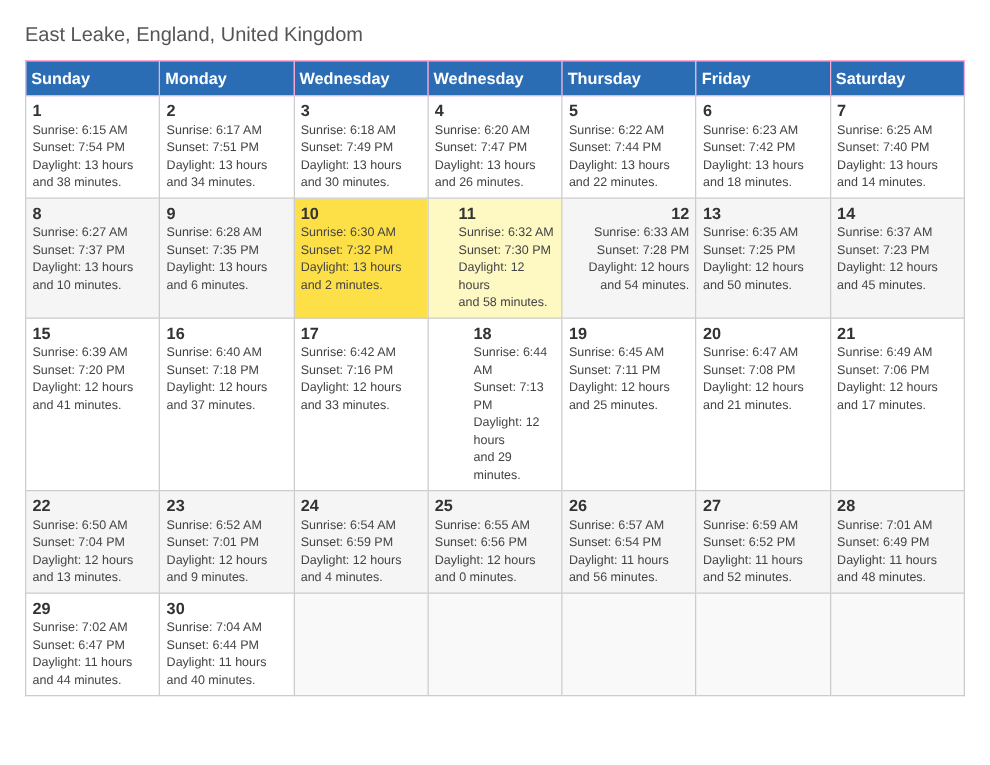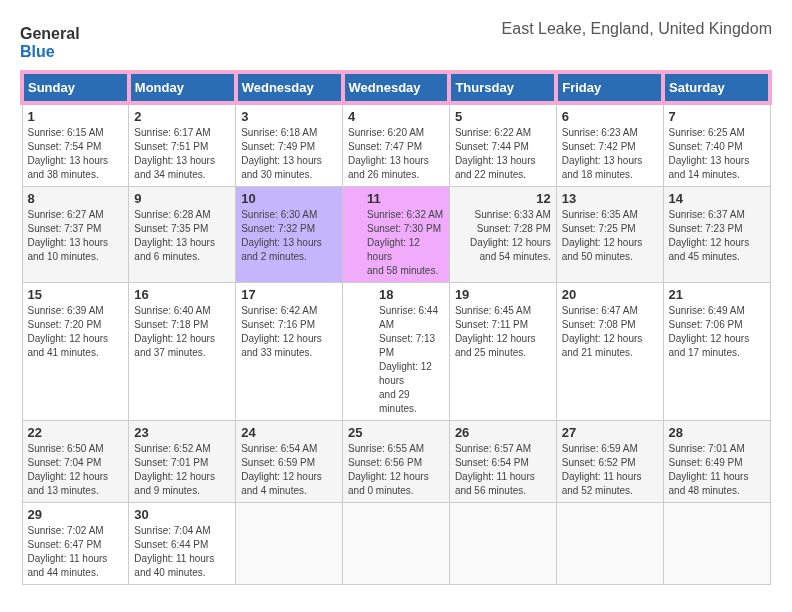--- a/index.html
+++ b/index.html
@@ -38,21 +38,21 @@
       border-collapse: collapse;
       font-size: 11px;
     }
     .calendar-table th {
       background: #2a6db5;
       color: white;
       padding: 6px 4px;
       text-align: left;
       font-size: 13px;
       font-weight: bold;
-      border: 4px solid #f9a8d4;
+      border: 1px solid #f9a8d4;
     }
     .calendar-table td {
       border: 1px solid #ccc;
       padding: 4px 5px;
       vertical-align: top;
       height: 80px;
       width: 14.28%;
       background: #fff;
     }
     .calendar-table tr:nth-child(even) td {
@@ -71,27 +71,20 @@
       line-height: 1.4;
     }
     .empty-cell {
       background: #f9f9f9 !important;
     }
   </style>
 </head>
 <body>
 
 <div class="header-area">
-  <div class="logo">
-
-  <div style="display:flex;flex-direction:column;line-height:1.1;">
-    <span style="font-size:16px;font-weight:bold;color:#333;">General</span>
-    <span style="font-size:16px;font-weight:bold;color:#1a6fc4;">Blue</span>
-  </div>
-</div>
   <div class="title-area">
     <div class="location">East Leake, England, United Kingdom</div>
   </div>
 </div>
 
 <table class="calendar-table">
   <thead>
     <tr>
       <th>Sunday</th>
       <th>Monday</th>
@@ -180,30 +173,30 @@
       </td>
         <td style="background: rgb(245, 245, 245);">
         <span class="day-number">9</span>
         <div class="day-info">
           Sunrise: 6:28 AM<br>
           Sunset: 7:35 PM<br>
           Daylight: 13 hours<br>
           and 6 minutes.
         </div>
       </td>
-        <td style="background: #c4b5fd;">
+        <td style="background: #fde047;">
         <span class="day-number">10</span>
         <div class="day-info">
           Sunrise: 6:30 AM<br>
           Sunset: 7:32 PM<br>
           Daylight: 13 hours<br>
           and 2 minutes.
         </div>
       </td>
-        <td style="background: #f0abfc; padding-left: 24px;">
+        <td style="background: #fef9c3; padding-left: 24px;">
         <span class="day-number">11</span>
         <div class="day-info">
           Sunrise: 6:32 AM<br>
           Sunset: 7:30 PM<br>
           Daylight: 12 hours<br>
           and 58 minutes.
         </div>
       </td>
         <td style="background: rgb(245, 245, 245); text-align: right;">
         <span class="day-number">12</span>

